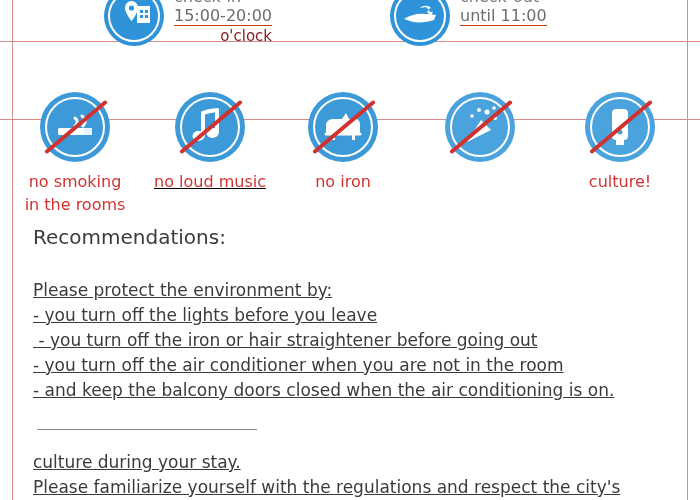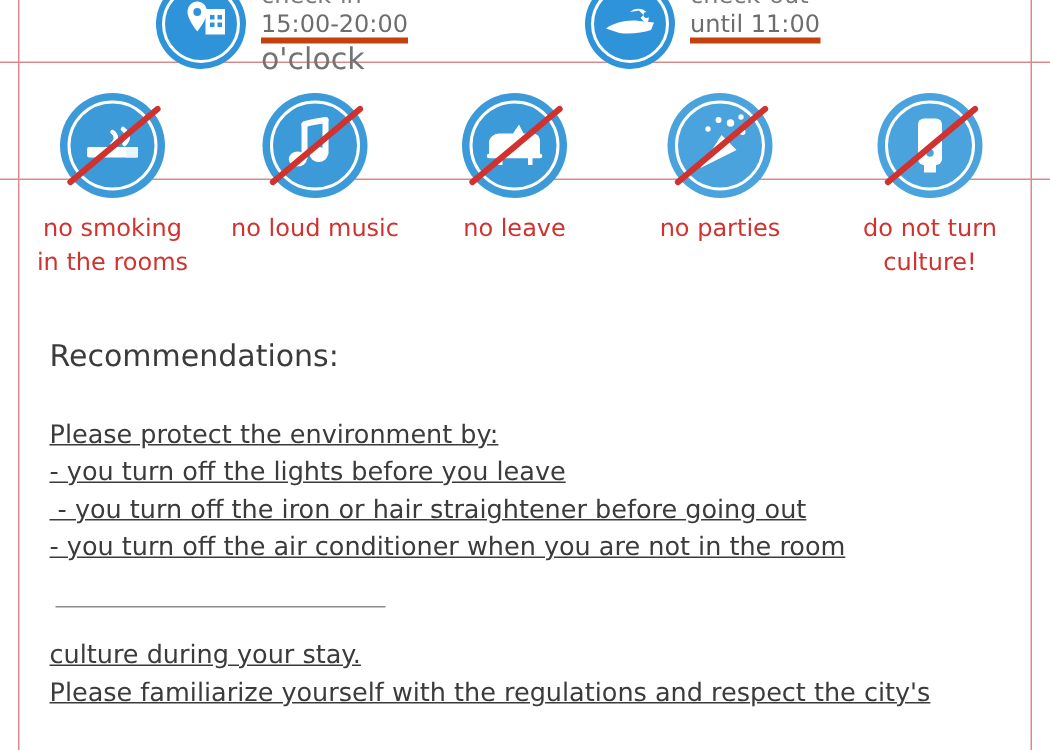--- a/index.html
+++ b/index.html
@@ -76,36 +76,37 @@
   }
   .toptext .label {
     font-size: 16px;
     color: #7a7a7a;
     line-height: 18px;
     white-space: nowrap;
   }
   .toptext .time {
     font-size: 16px;
     color: #6d6d6d;
-    border-bottom: 4px solid #c2410c;
+    border-bottom: 1px solid #c2410c;
     display: inline-block;
     line-height: 19px;
     white-space: nowrap;
   }
   .toptext .sub {
-    font-size: 20px;
-    color: #737373;
+    font-size: 15px;
+    color: #7f1d1d;
     line-height: 21px;
     white-space: nowrap;
+    text-align: right;
   }
 
   
   .rules {
     position: absolute;
-    top: 62px;
+    top: 92px;
     left: 0;
     width: 700px;
     height: 150px;
   }
   .rule {
     position: absolute;
     width: 130px;
     text-align: center;
   }
   .rule .iconwrap {
@@ -238,21 +239,21 @@
         </svg>
       </div>
       <div class="slash"></div>
     </div>
     <div class="caption">
       <div>no smoking</div>
       <div>in the rooms</div>
     </div>
   </div>
 
-  <div class="rule" style="left:145px;">
+  <div class="rule" style="left:145px;text-decoration:underline;">
     <div class="iconwrap">
       <div class="circle-icon">
         <div class="ring"></div>
         <svg viewBox="0 0 70 70" width="70" height="70" aria-hidden="true">
           <path d="M42 18v22" stroke="#ffffff" stroke-width="4" fill="none" stroke-linecap="round"></path>
           <path d="M42 18c-7 1-12 2-14 3" stroke="#ffffff" stroke-width="4" fill="none" stroke-linecap="round"></path>
           <path d="M28 21v22" stroke="#ffffff" stroke-width="4" fill="none" stroke-linecap="round"></path>
           <ellipse cx="23.5" cy="44" rx="6" ry="5" fill="#ffffff"></ellipse>
           <ellipse cx="37.5" cy="41" rx="6" ry="5" fill="#ffffff"></ellipse>
         </svg>
@@ -272,69 +273,65 @@
         <svg viewBox="0 0 70 70" width="70" height="70" aria-hidden="true">
           <path d="M18 42v-9c0-3 3-6 7-6h9l4-6 3 6h6c3 0 5 2 5 5v10z" fill="#ffffff"></path>
           <path d="M18 42h34" stroke="#ffffff" stroke-width="3" stroke-linecap="round"></path>
           <rect x="24" y="42" width="3" height="6" fill="#ffffff"></rect>
           <rect x="44" y="42" width="3" height="6" fill="#ffffff"></rect>
         </svg>
       </div>
       <div class="slash"></div>
     </div>
     <div class="caption">
-      <div>no leave</div>
+      <div>no iron</div>
       <div></div>
     </div>
   </div>
 
   <div class="rule" style="left:415px;">
     <div class="iconwrap">
       <div class="circle-icon light">
         <div class="ring"></div>
         <svg viewBox="0 0 70 70" width="70" height="70" aria-hidden="true">
           <path d="M22 50l14-22 10 10z" fill="#ffffff"></path>
           <circle cx="42" cy="20" r="2.5" fill="#ffffff"></circle>
           <circle cx="50" cy="26" r="2" fill="#ffffff"></circle>
           <circle cx="34" cy="18" r="2" fill="#ffffff"></circle>
           <circle cx="49" cy="16" r="1.8" fill="#ffffff"></circle>
           <circle cx="27" cy="24" r="1.8" fill="#ffffff"></circle>
         </svg>
       </div>
       <div class="slash"></div>
     </div>
-    <div class="caption">
-      <div>no parties</div>
-      <div></div>
-    </div>
   </div>
 
   <div class="rule" style="left:555px;">
     <div class="iconwrap">
       <div class="circle-icon light">
         <div class="ring"></div>
         <svg viewBox="0 0 70 70" width="70" height="70" aria-hidden="true">
           <rect x="27" y="17" width="16" height="31" rx="4" fill="#ffffff"></rect>
           <rect x="31" y="48" width="8" height="5" fill="#ffffff"></rect>
           <circle cx="35" cy="40" r="2.5" fill="#4aa3dd"></circle>
         </svg>
       </div>
       <div class="slash"></div>
     </div>
     <div class="caption">
-      <div>do not turn</div>
       <div>culture!</div>
     </div>
   </div>
 </div>
 
 <div class="body-text">
   <div class="heading">Recommendations:</div>
   <div class="para-line">Please protect the environment by:</div>
   <div class="para-line">- you turn off the lights before you leave</div>
   <div class="para-line"> - you turn off the iron or hair straightener before going out</div>
   <div class="para-line">- you turn off the air conditioner when you are not in the room</div>
+  <div class="para-line">- and keep the balcony doors closed when the air conditioning is on.</div>
 
   <div class="rule-divider"></div>
 
   <div class="para-line">culture during your stay.</div>
   <div class="para-line">Please familiarize yourself with the regulations and respect the city's</div>
 </div>
 
 </body></html>

